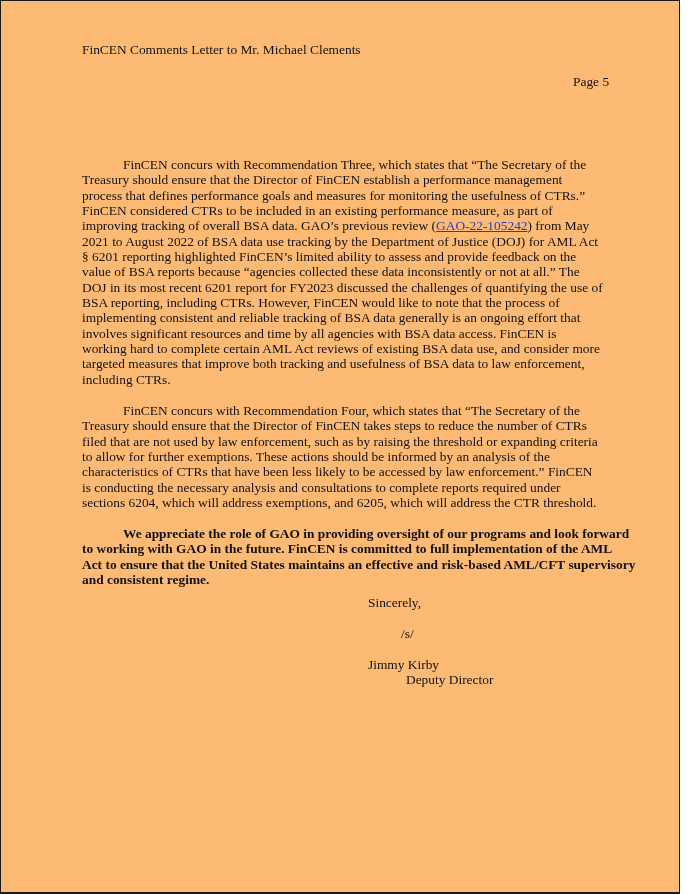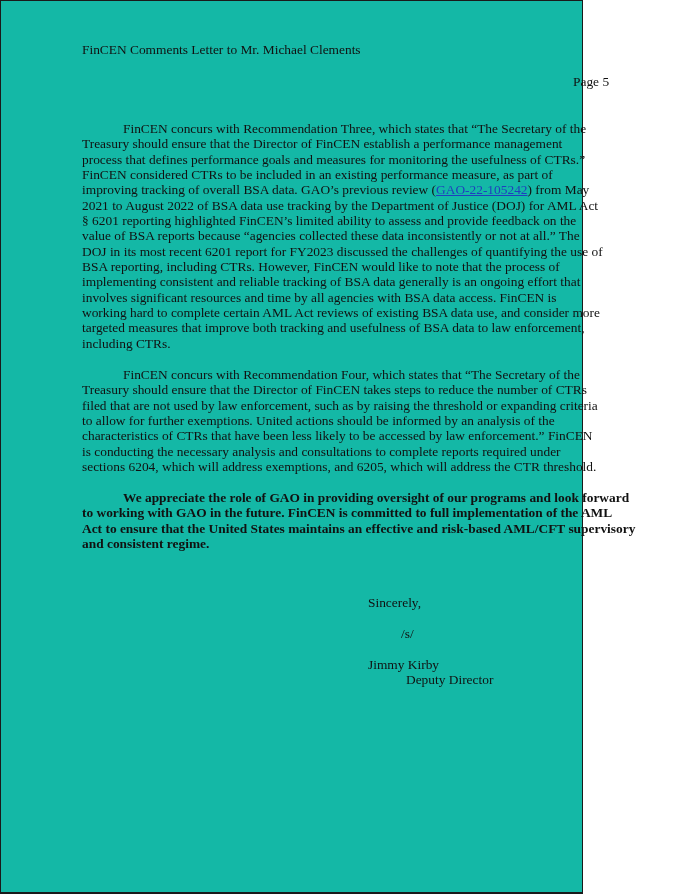--- a/index.html
+++ b/index.html
@@ -8,25 +8,25 @@
       background: #ffffff;
     }
     body {
       width: 692px;
       height: 894px;
       overflow: hidden;
     }
     .page {
       position: relative;
       box-sizing: border-box;
-      width: 583px;
+      width: 680px;
       height: 894px;
       border: 1px solid #1a1a1a;
       border-bottom-width: 2px;
-      background: #14b8a6;
+      background: #fdba74;
       color: #111111;
       font-family: "Liberation Serif", "DejaVu Serif", serif;
       font-size: 13.4px;
       line-height: 15.35px;
     }
     .header-title {
       position: absolute;
       left: 81px;
       top: 41px;
       white-space: nowrap;
@@ -39,20 +39,21 @@
     }
     .body-text {
       position: absolute;
       left: 81px;
       width: 540px;
     }
     .para {
       position: absolute;
       left: 0;
       width: 540px;
+      margin-top: 36px;
     }
     .line {
       display: block;
       white-space: nowrap;
       height: 15.35px;
     }
     .indent {
       padding-left: 41px;
     }
     a.link {
@@ -90,21 +91,21 @@
       <span class="line">involves significant resources and time by all agencies with BSA data access.  FinCEN is</span>
       <span class="line">working hard to complete certain AML Act reviews of existing BSA data use, and consider more</span>
       <span class="line">targeted measures that improve both tracking and usefulness of BSA data to law enforcement,</span>
       <span class="line">including CTRs.</span>
     </div>
 
     <div class="para" style="top:246px;">
       <span class="line indent">FinCEN concurs with Recommendation Four, which states that “The Secretary of the</span>
       <span class="line">Treasury should ensure that the Director of FinCEN takes steps to reduce the number of CTRs</span>
       <span class="line">filed that are not used by law enforcement, such as by raising the threshold or expanding criteria</span>
-      <span class="line">to allow for further exemptions.  United actions should be informed by an analysis of the</span>
+      <span class="line">to allow for further exemptions.  These actions should be informed by an analysis of the</span>
       <span class="line">characteristics of CTRs that have been less likely to be accessed by law enforcement.”  FinCEN</span>
       <span class="line">is conducting the necessary analysis and consultations to complete reports required under</span>
       <span class="line">sections 6204, which will address exemptions, and 6205, which will address the CTR threshold.</span>
     </div>
 
     <div class="para" style="top:369px;font-weight:bold;">
       <span class="line indent">We appreciate the role of GAO in providing oversight of our programs and look forward</span>
       <span class="line">to working with GAO in the future.  FinCEN is committed to full implementation of the AML</span>
       <span class="line">Act to ensure that the United States maintains an effective and risk-based AML/CFT supervisory</span>
       <span class="line">and consistent regime.</span>

